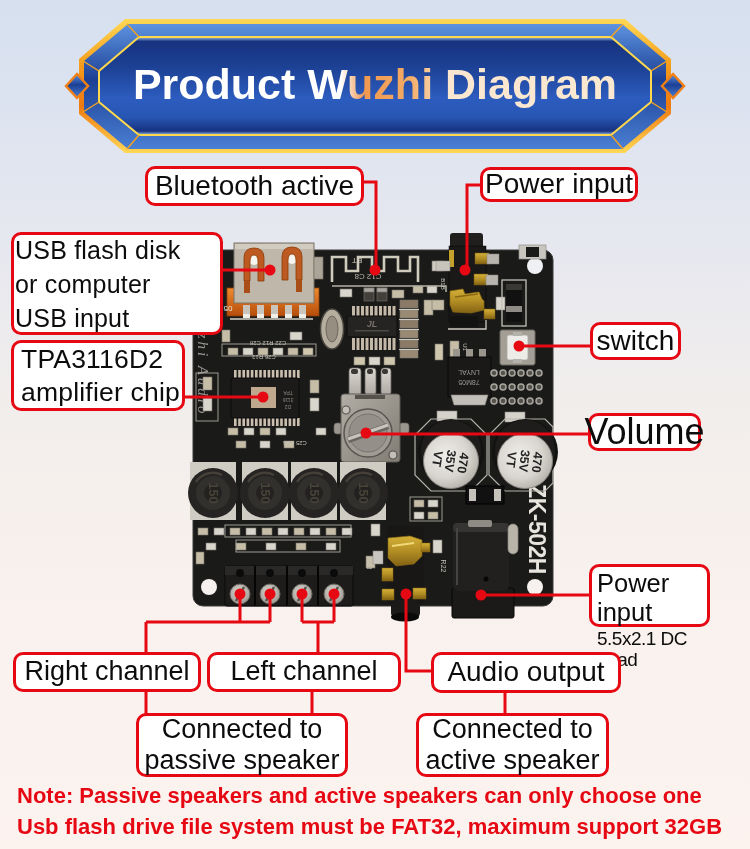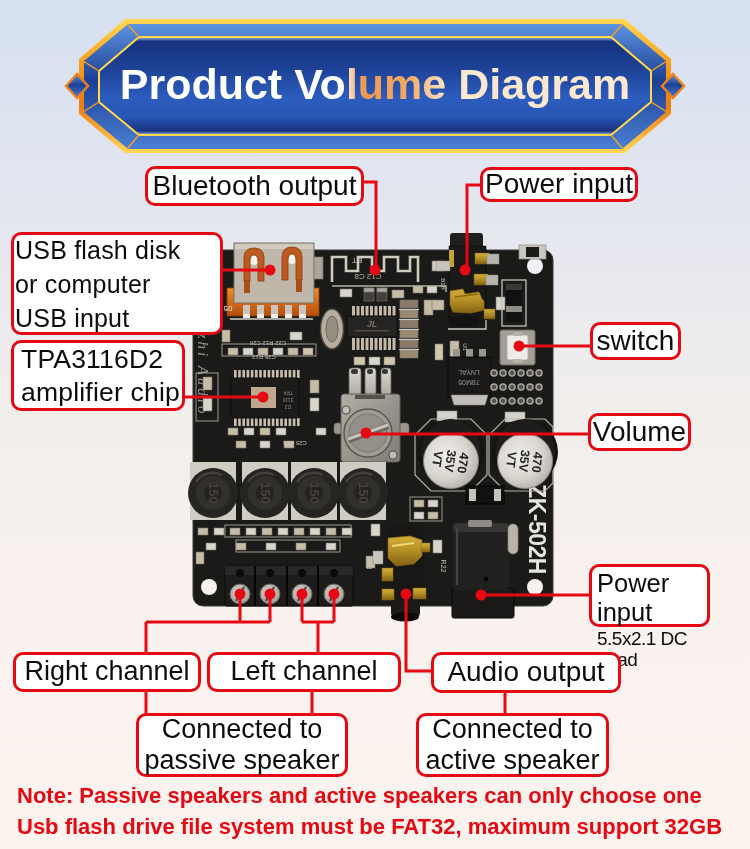--- a/index.html
+++ b/index.html
@@ -539,28 +539,28 @@
  <circle cx="366" cy="433" r="5.5"></circle>
  <circle cx="481" cy="595" r="5.5"></circle>
  <circle cx="406" cy="594" r="5.5"></circle>
  <circle cx="240" cy="594" r="5.5"></circle>
       <circle cx="270" cy="594" r="5.5"></circle>
  <circle cx="302" cy="594" r="5.5"></circle>
       <circle cx="334" cy="594" r="5.5"></circle>
 </g>
 </svg>
 
-<div id="bannertext">Product Volume Diagram</div>
-
-<div class="lbl" style="left:145px;top:166px;width:219px;height:40px;font-size:28px">Bluetooth output</div>
+<div id="bannertext">Product Wuzhi Diagram</div>
+
+<div class="lbl" style="left:145px;top:166px;width:219px;height:40px;font-size:28px">Bluetooth active</div>
 <div class="lbl" style="left:480px;top:167px;width:158px;height:35px;font-size:28px">Power input</div>
 <div class="lbl left" style="left:11px;top:232px;width:212px;height:103px;font-size:25px;line-height:34px;padding-left:1px;letter-spacing:0.2px">USB flash disk<br>or computer<br>USB input</div>
 <div class="lbl left" style="left:11px;top:340px;width:174px;height:71px;font-size:26.5px;line-height:33px;padding-left:7px;letter-spacing:0.2px">TPA3116D2<br>amplifier chip</div>
 <div class="lbl" style="left:590px;top:322px;width:91px;height:38px;font-size:28px">switch</div>
-<div class="lbl" style="left:588px;top:413px;width:103px;height:38px;font-size:28px">Volume</div>
+<div class="lbl" style="left:588px;top:413px;width:113px;height:38px;font-size:36px">Volume</div>
 <div class="lbl left" style="left:589px;top:564px;width:121px;height:63px;font-size:25.5px;padding-left:5px;display:block;padding-top:2px">
     <div>Power input</div>
     <div style="font-size:19px;letter-spacing:-0.5px">5.5x2.1 DC head</div>
   </div>
 <div class="lbl" style="left:13px;top:652px;width:188px;height:40px;font-size:27px">Right channel</div>
 <div class="lbl" style="left:207px;top:652px;width:194px;height:40px;font-size:27px">Left channel</div>
 <div class="lbl" style="left:431px;top:652px;width:190px;height:41px;font-size:28px">Audio output</div>
 <div class="lbl" style="left:136px;top:713px;width:212px;height:64px;font-size:27px;line-height:31px">Connected to<br>passive speaker</div>
 <div class="lbl" style="left:416px;top:713px;width:193px;height:64px;font-size:27px;line-height:31px">Connected to<br>active speaker</div>
 

